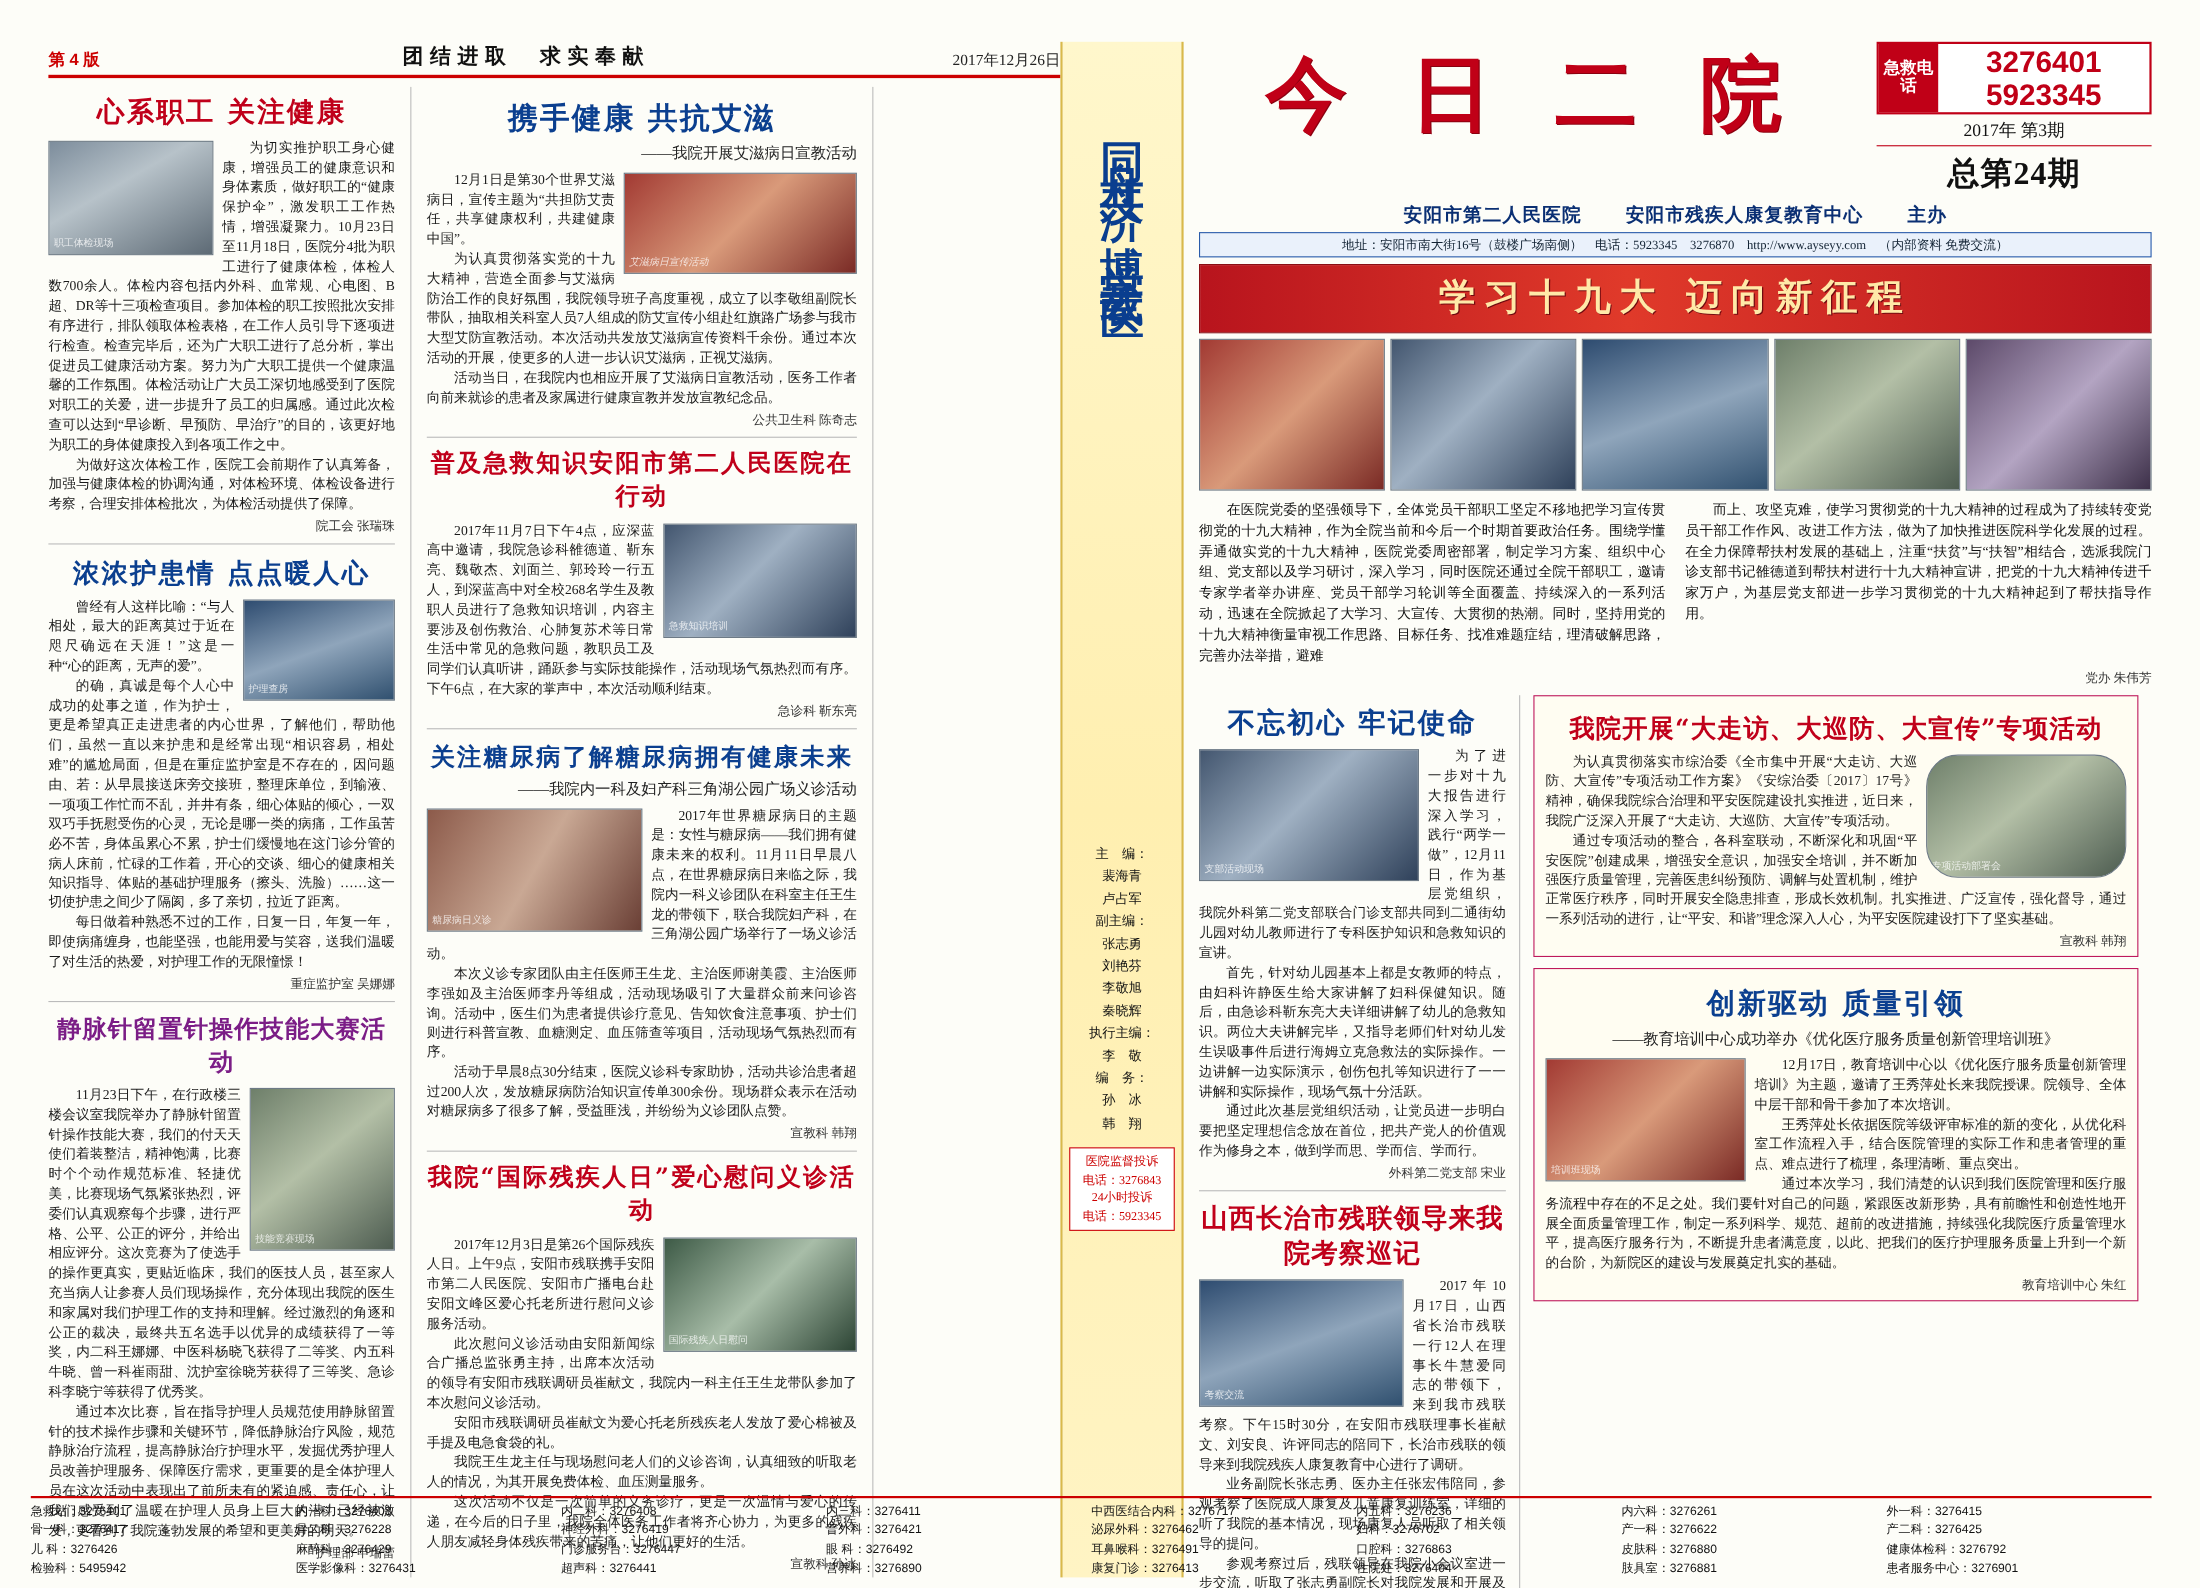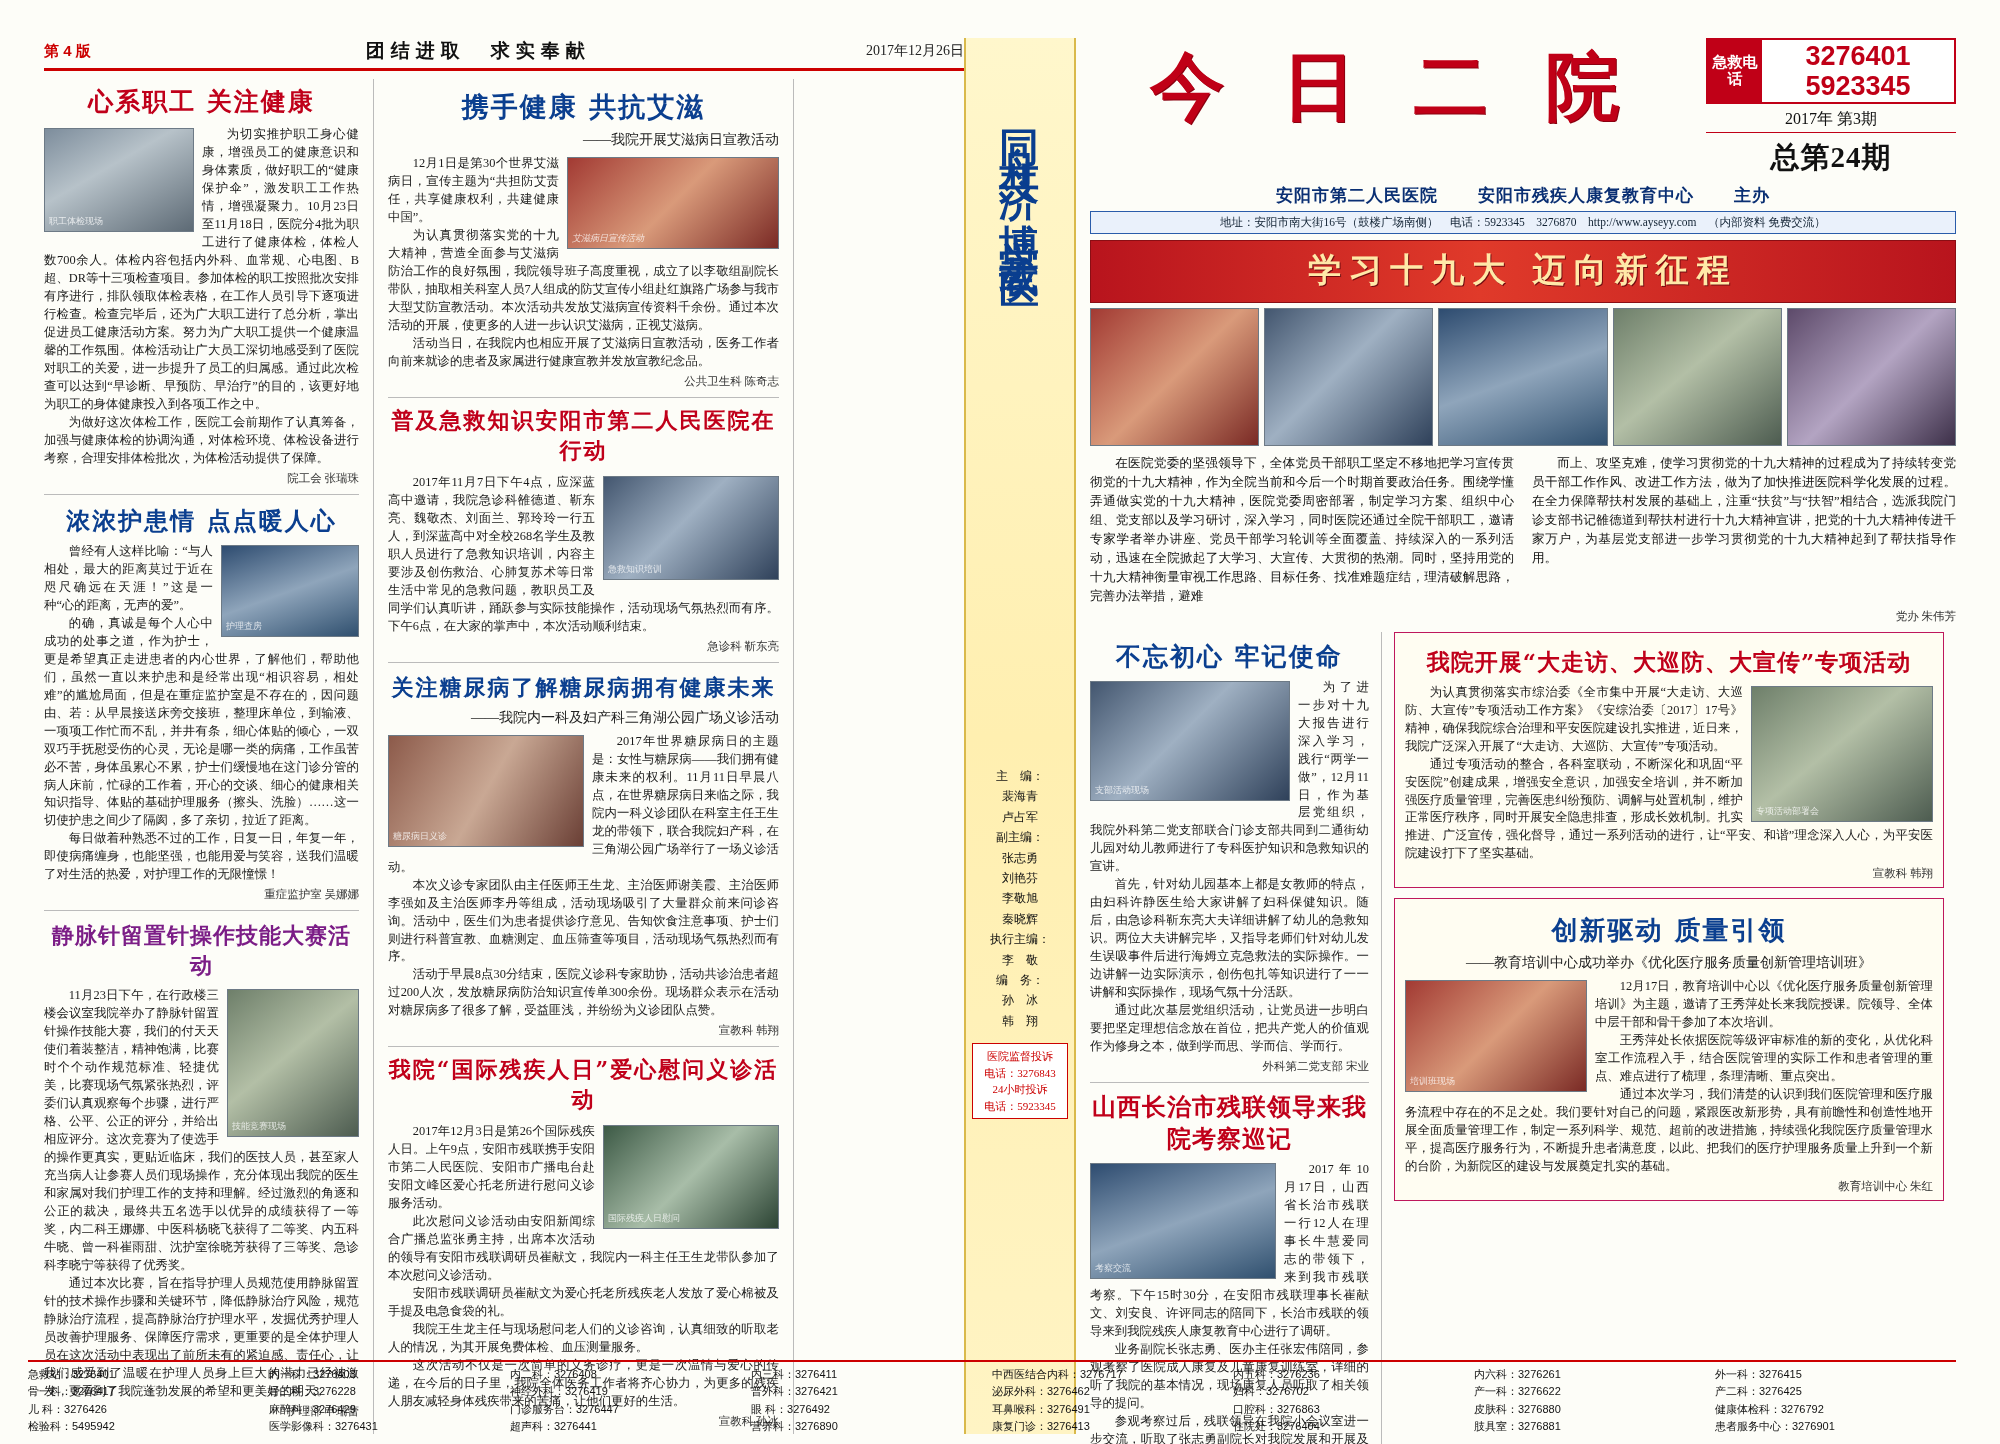--- a/index.html
+++ b/index.html
@@ -25,21 +25,21 @@
   }
   
   .left-page {
     width:920px;
     border-right:0;
     display:flex;
     flex-direction:column;
   }
   .left-header {
     display:flex;
-    align-items:center;
+    align-items:flex-end;
     border-bottom:3px solid #c00;
     padding-bottom:4px;
     margin-bottom:8px;
   }
   .page-no {
     color:#c00;
     font-size:15px;
     font-weight:bold;
     font-family:"Liberation Sans", sans-serif;
     white-space:nowrap;
@@ -562,21 +562,21 @@
           <div class="body-text">2017年10月17日，山西省长治市残联一行12人在理事长牛慧爱同志的带领下，来到我市残联考察。下午15时30分，在安阳市残联理事长崔献文、刘安良、许评同志的陪同下，长治市残联的领导来到我院残疾人康复教育中心进行了调研。</div>
           <div class="body-text">业务副院长张志勇、医办主任张宏伟陪同，参观考察了医院成人康复及儿童康复训练室，详细的听了我院的基本情况，现场康复人员听取了相关领导的提问。</div>
           <div class="body-text">参观考察过后，残联领导在我院小会议室进一步交流，听取了张志勇副院长对我院发展和开展及病院建设情况的汇报，重点了解了我院残疾人康复教育工作者0—6岁脑瘫儿童救助性康复工作的开展情况，对医院在这项项工作的高度评价，并希望医院再接再厉，为安阳的残疾人康复教育事业做出更大的贡献。</div>
 
         </div>
       </div>
 
       <div class="rcol r3">
         <div class="boxed">
           <div class="rh-red" style="font-size:23px;">我院开展“大走访、大巡防、大宣传”专项活动</div>
-          <div class="photo ph-c float-img-right" style="width:182px;height:136px;">
+          <div class="photo ph-c float-img-right" style="width:182px;height:112px;border-radius:29px;">
             <span class="ph-label">专项活动部署会</span>
           </div>
           <div class="body-text">为认真贯彻落实市综治委《全市集中开展“大走访、大巡防、大宣传”专项活动工作方案》《安综治委〔2017〕17号》精神，确保我院综合治理和平安医院建设扎实推进，近日来，我院广泛深入开展了“大走访、大巡防、大宣传”专项活动。</div>
           <div class="body-text">通过专项活动的整合，各科室联动，不断深化和巩固“平安医院”创建成果，增强安全意识，加强安全培训，并不断加强医疗质量管理，完善医患纠纷预防、调解与处置机制，维护正常医疗秩序，同时开展安全隐患排查，形成长效机制。扎实推进、广泛宣传，强化督导，通过一系列活动的进行，让“平安、和谐”理念深入人心，为平安医院建设打下了坚实基础。</div>
           <div class="byline">宣教科 韩翔</div>
         </div>
 
         <div style="height:10px;"></div>
 
         <div class="boxed">

